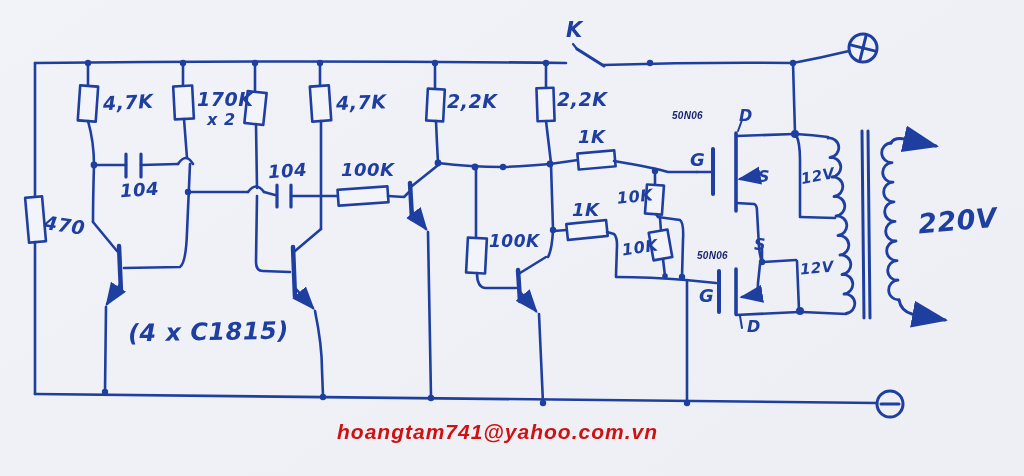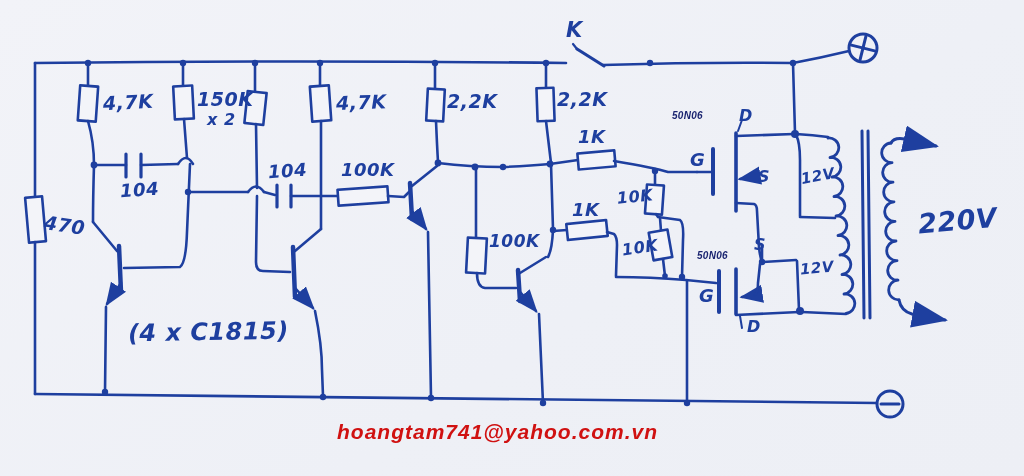--- a/index.html
+++ b/index.html
@@ -303,21 +303,21 @@
           <circle cx="323" cy="397" r="3.2"></circle>
       <circle cx="431" cy="398" r="3.2"></circle>
           <circle cx="543" cy="403" r="3.2"></circle>
       <circle cx="687" cy="403" r="3.2"></circle>
     </g>
   </g>
 </svg>
 
 <span class="lbl mid" style="left:44px;top:216px;transform:rotate(8deg);">470</span>
 <span class="lbl mid" style="left:103px;top:93px;transform:rotate(-3deg);">4,7K</span>
-<span class="lbl mid" style="left:197px;top:90px;">150K</span>
+<span class="lbl mid" style="left:197px;top:90px;">170K</span>
 <span class="lbl small" style="left:207px;top:112px;text-align:right;">x 2</span>
 <span class="lbl mid" style="left:336px;top:93px;transform:rotate(-2deg);">4,7K</span>
 <span class="lbl mid" style="left:447px;top:92px;">2,2K</span>
 <span class="lbl mid" style="left:557px;top:90px;">2,2K</span>
 <span class="lbl small" style="left:120px;top:181px;transform:rotate(-4deg);font-size:18px;">104</span>
 <span class="lbl small" style="left:268px;top:162px;transform:rotate(-4deg);font-size:18px;">104</span>
 <span class="lbl small" style="left:341px;top:161px;font-size:18px;">100K</span>
 <span class="lbl small" style="left:489px;top:233px;font-size:17px;">100K</span>
 <span class="lbl mid" style="left:566px;top:20px;font-size:21px;">K</span>
 <span class="lbl small" style="left:578px;top:128px;font-size:18px;">1K</span>

